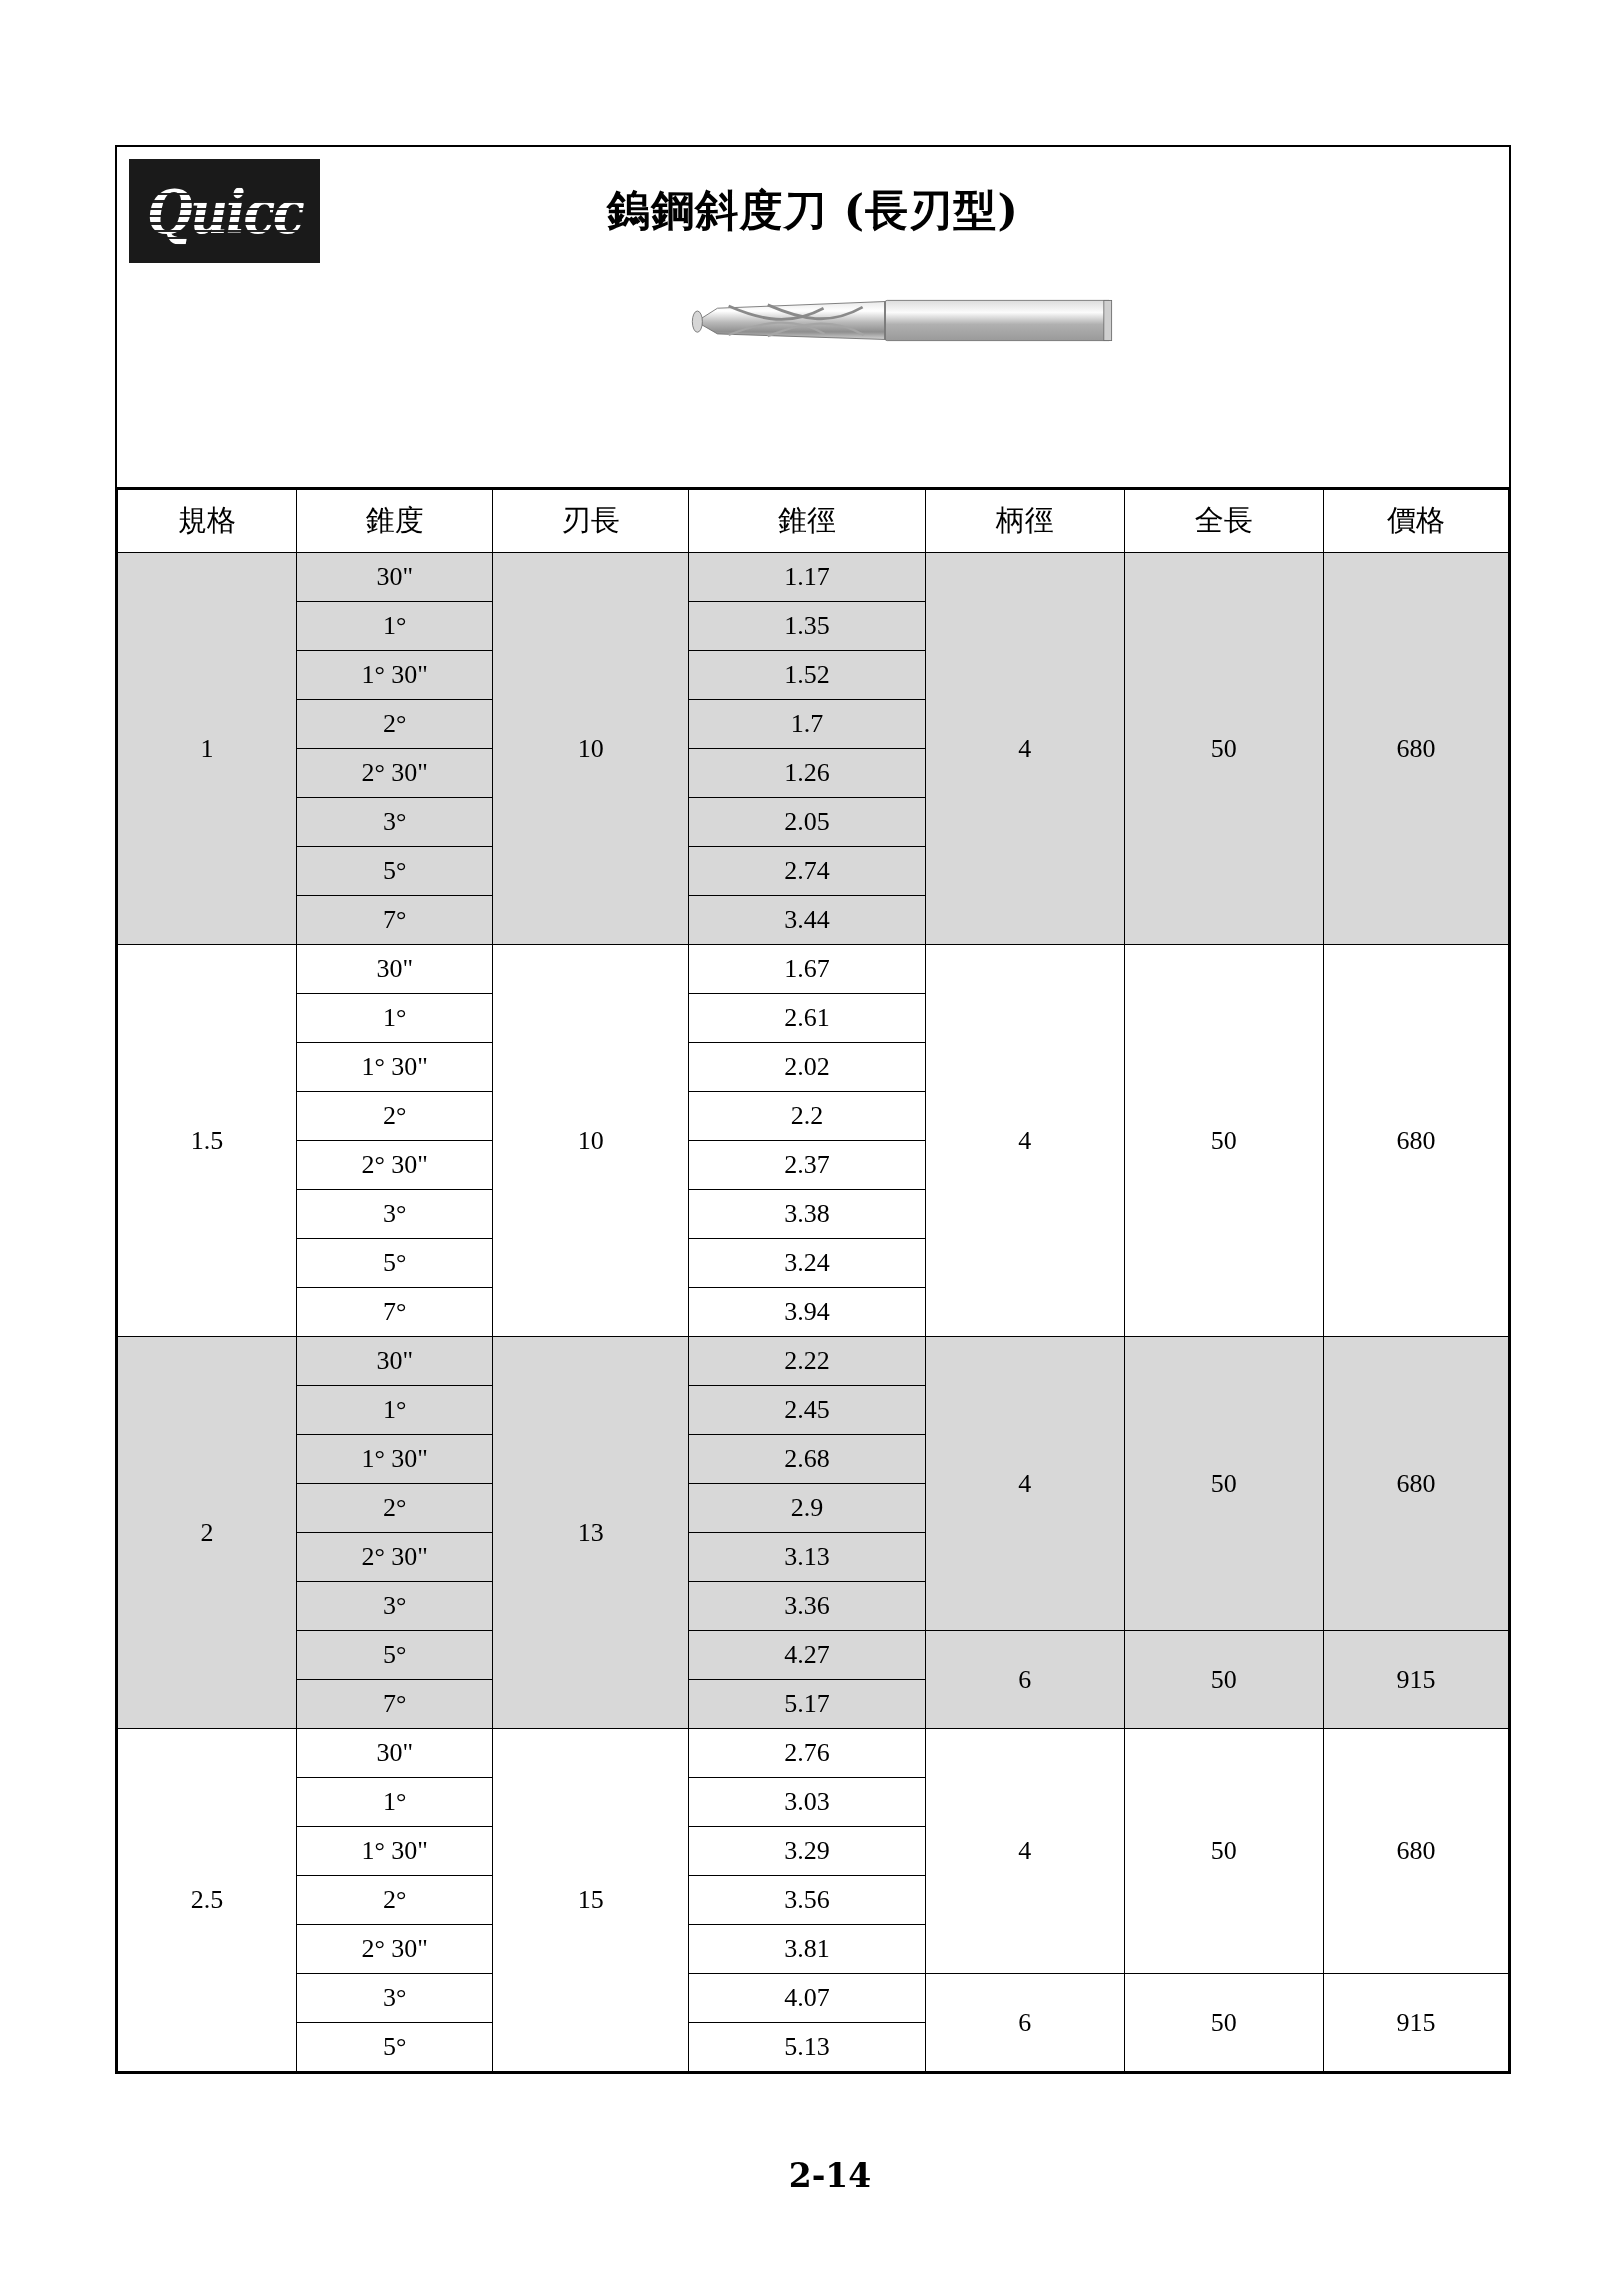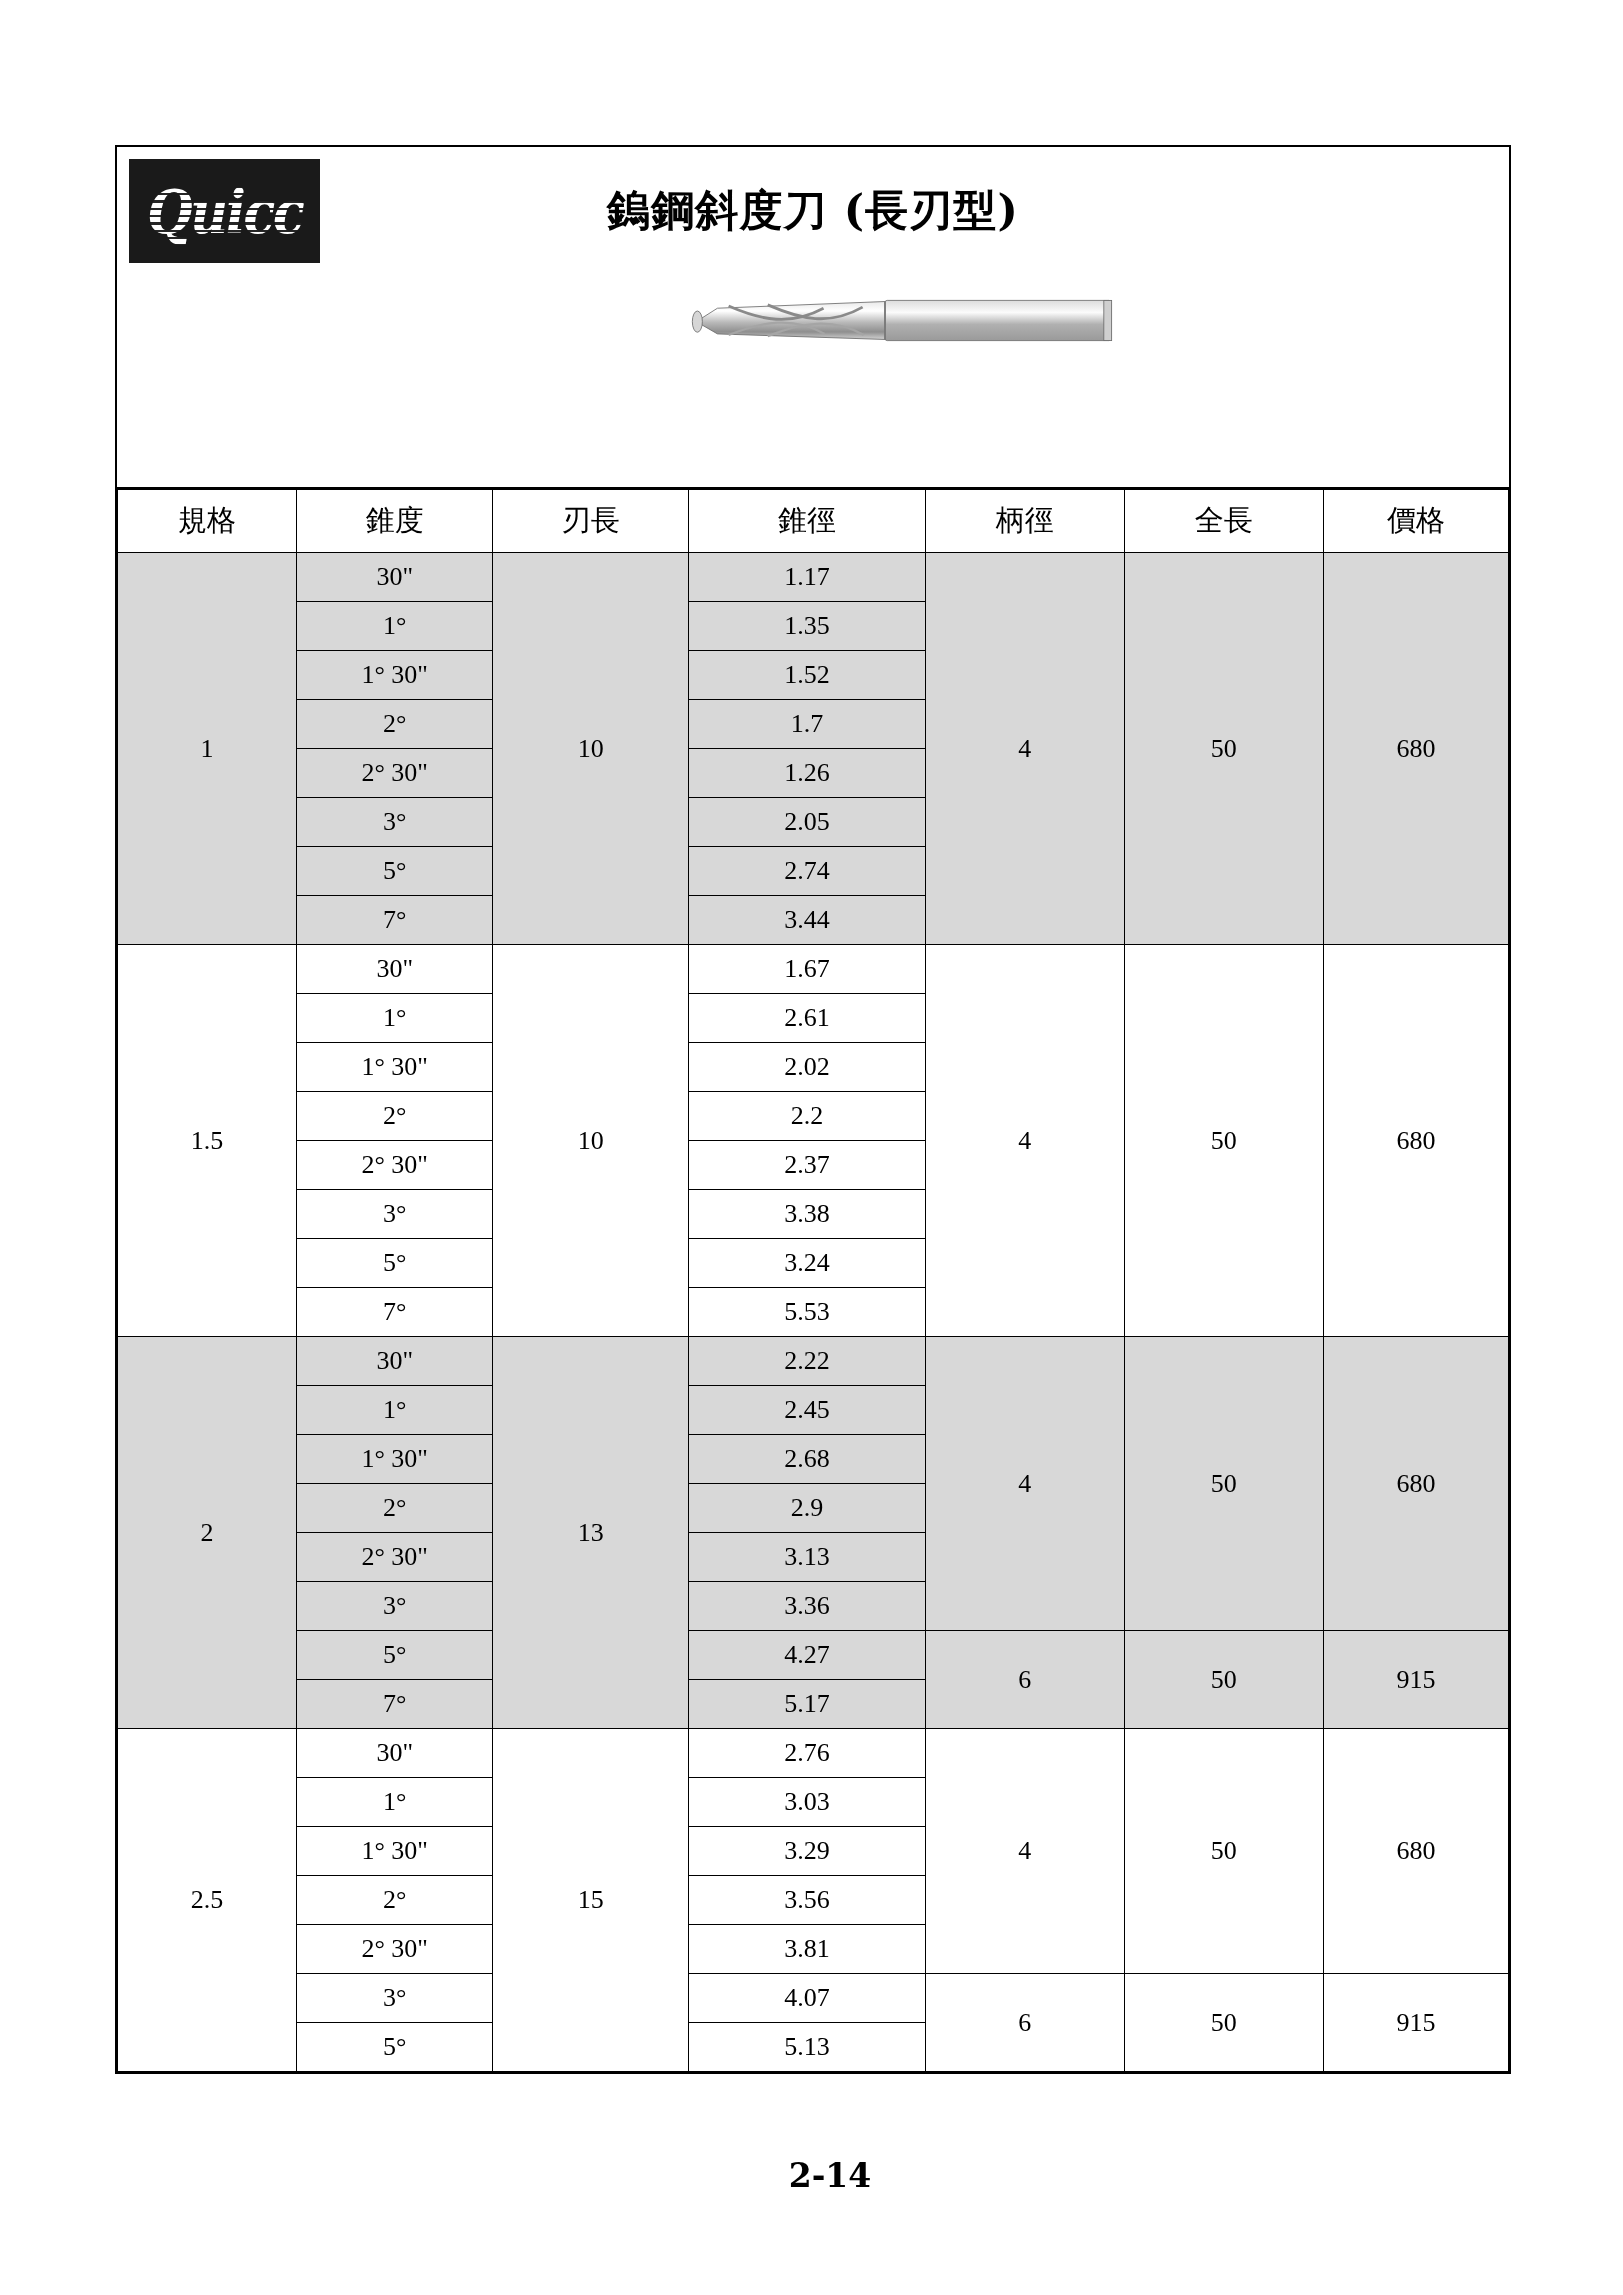--- a/index.html
+++ b/index.html
@@ -273,21 +273,21 @@
           <tr>
             <td class="">3°</td>
             <td class="">3.38</td>
           </tr>
           <tr>
             <td class="">5°</td>
             <td class="">3.24</td>
           </tr>
           <tr>
             <td class="">7°</td>
-            <td class="">5.53</td>
+            <td class="">3.94</td>
           </tr>
           <tr>
             <td class="bigcell shaded" rowspan="8">2</td>
             <td class="shaded">30"</td>
             <td class="bigcell shaded" rowspan="8">13</td>
             <td class="shaded">2.22</td>
             <td class="bigcell shaded" rowspan="6">4</td>
             <td class="bigcell shaded" rowspan="6">50</td>
             <td class="price shaded" rowspan="6">680</td>
           </tr>

